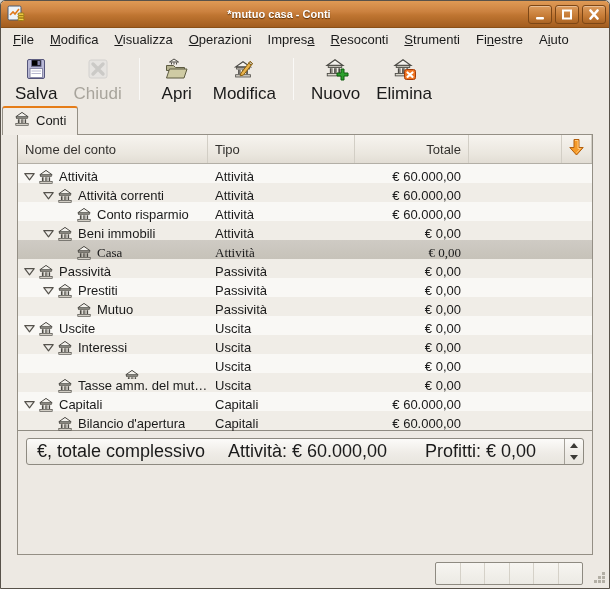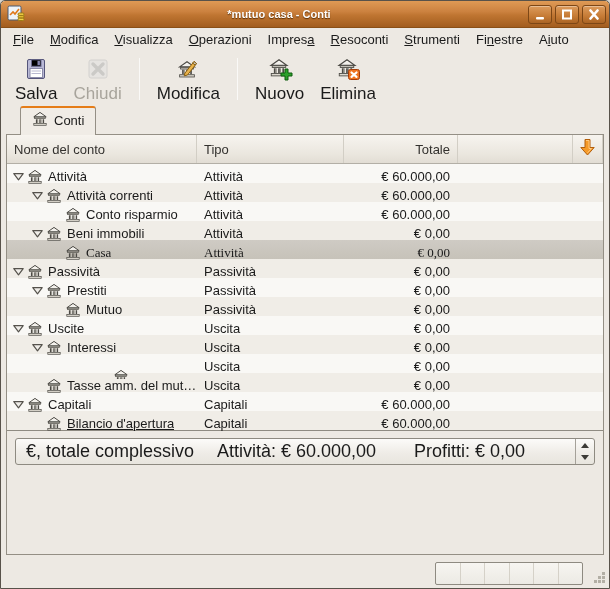--- a/index.html
+++ b/index.html
@@ -25,25 +25,25 @@
 
   
   .toolbar{height:55px;flex:none;display:flex;align-items:center;padding:2px 6px;background:#ede9e3;}
   .tb-btn{min-width:56px;padding:2px 8px;display:flex;flex-direction:column;align-items:center;gap:2px;border-radius:3px;}
   .tb-btn .tb-label{font-size:17px;line-height:15px;}
   .tb-btn.disabled .tb-label{color:#a8a49c;}
   .tb-btn.disabled svg{opacity:.55;filter:grayscale(1);}
   .tb-sep{width:1px;height:42px;background:#c6c2ba;border-right:1px solid #faf9f7;margin:0 9px;}
 
   
-  .tabbar{height:28px;flex:none;display:flex;align-items:flex-end;padding:2px 0 0 19px;background:#ede9e3;}
+  .tabbar{height:28px;flex:none;display:flex;align-items:flex-end;padding:2px 0 0 1px;background:#ede9e3;}
   .tab{display:flex;align-items:center;gap:6px;padding:3px 11px 5px;background:#f0ece6;
     border:1px solid #948f85;border-bottom:none;border-top:2px solid var(--accent,#e57d19);
     border-radius:3px 3px 0 0;position:relative;z-index:2;margin-bottom:-1px;font-size:13px;}
-  .page{flex:1;margin:0 5px;border:1px solid #948f85;background:#ede9e3;display:flex;flex-direction:column;position:relative;z-index:1;}
+  .page{flex:1;margin:0 16px;border:1px solid #948f85;background:#ede9e3;display:flex;flex-direction:column;position:relative;z-index:1;}
 
   
   .tree{flex:none;border-bottom:1px solid #8f8b82;background:#f9f8f5;}
   .grid-cols{display:grid;grid-template-columns:190px 147px 114px 1fr 30px;}
   .tree-header{height:29px;background:linear-gradient(#f7f4ef,#eae6de 70%,#e2ddd4);border-bottom:1px solid #b3afa6;}
   .hcell{display:flex;align-items:center;padding:0 7px;border-right:1px solid #d2cec5;font-size:13px;color:#33312e;overflow:hidden;white-space:nowrap;}
   .hcell.num{justify-content:flex-end;}
   .hcell.iconcol{justify-content:center;padding:0 2px;}
   .row{height:19px;align-items:center;font-size:13px;white-space:nowrap;}
   .row:nth-child(odd){background:#f9f8f5;}
@@ -139,20 +139,33 @@
       </div>
       <div class="tb-btn disabled">
         <span><svg width="24" height="24" viewBox="0 0 24 24">
       <rect x="3" y="3" width="18" height="18" rx="2" fill="#e4e1da" stroke="#c2beb5"></rect>
       <path d="M7 7 L17 17 M17 7 L7 17" stroke="#b5b1a8" stroke-width="3.4" stroke-linecap="round"></path>
     </svg></span>
         <span class="tb-label">Chiudi</span>
       </div>
       <div class="tb-sep"></div>
       <div class="tb-btn">
+        <span><svg width="26" height="24" viewBox="0 0 26 24">
+      <path d="M10 2 L14.5 5 H5.5 Z" fill="#efede6" stroke="#4c4a45"></path>
+      <g stroke="#4c4a45">
+              <line x1="7.5" y1="5.5" x2="7.5" y2="7.5"></line>
+              <line x1="10" y1="5.5" x2="10" y2="7.5"></line>
+              <line x1="12.5" y1="5.5" x2="12.5" y2="7.5"></line>
+            </g>
+      <path d="M2.5 8.5 h7 l2 2 h9 v3 h-18 Z" fill="#b8b490" stroke="#5c5a40"></path>
+      <path d="M2.5 21 L5.5 12 h17.5 l-3 9 Z" fill="#cfcba4" stroke="#5c5a40"></path>
+    </svg></span>
+        <span class="tb-label">Apri</span>
+      </div>
+      <div class="tb-btn">
         <span><svg width="24" height="24" viewBox="0 0 24 24">
       <g transform="translate(1.5,3)">
               <svg width="19" height="19" viewBox="0 0 16 16">
     <path d="M1.8 5.8 L8 1.4 L14.2 5.8 Z" fill="#f3f1ec" stroke="#4c4a45" stroke-width="1"></path>
     <rect x="2.6" y="6.2" width="10.8" height="1.4" fill="#dbd7cd" stroke="#4c4a45" stroke-width="0.7"></rect>
     <g stroke="#4c4a45" stroke-width="1.4">
       <line x1="4.6" y1="8.2" x2="4.6" y2="12"></line>
                   <line x1="8" y1="8.2" x2="8" y2="12"></line>
                   <line x1="11.4" y1="8.2" x2="11.4" y2="12"></line>
     </g>
@@ -600,21 +613,21 @@
     <rect x="1.8" y="12.4" width="12.4" height="1.9" fill="#dbd7cd" stroke="#4c4a45" stroke-width="0.7"></rect>
   </svg></span>
               <span class="row-label">Capitali</span>
             </div>
             <div class="cell type">Capitali</div>
             <div class="cell num">€ 60.000,00</div>
             <div class="cell"></div>
             <div class="cell"></div>
           </div>
           <div class="row grid-cols">
-            <div class="cell name" style="padding-left: 23px; text-decoration: underline;">
+            <div class="cell name" style="padding-left: 23px;">
               <span class="expander"></span>
               <span class="acct-icon"><svg width="16" height="16" viewBox="0 0 16 16">
     <path d="M1.8 5.8 L8 1.4 L14.2 5.8 Z" fill="#f3f1ec" stroke="#4c4a45" stroke-width="1"></path>
     <rect x="2.6" y="6.2" width="10.8" height="1.4" fill="#dbd7cd" stroke="#4c4a45" stroke-width="0.7"></rect>
     <g stroke="#4c4a45" stroke-width="1.4">
       <line x1="4.6" y1="8.2" x2="4.6" y2="12"></line>
                     <line x1="8" y1="8.2" x2="8" y2="12"></line>
                     <line x1="11.4" y1="8.2" x2="11.4" y2="12"></line>
     </g>
     <g stroke="#8d8a82" stroke-width="1">

